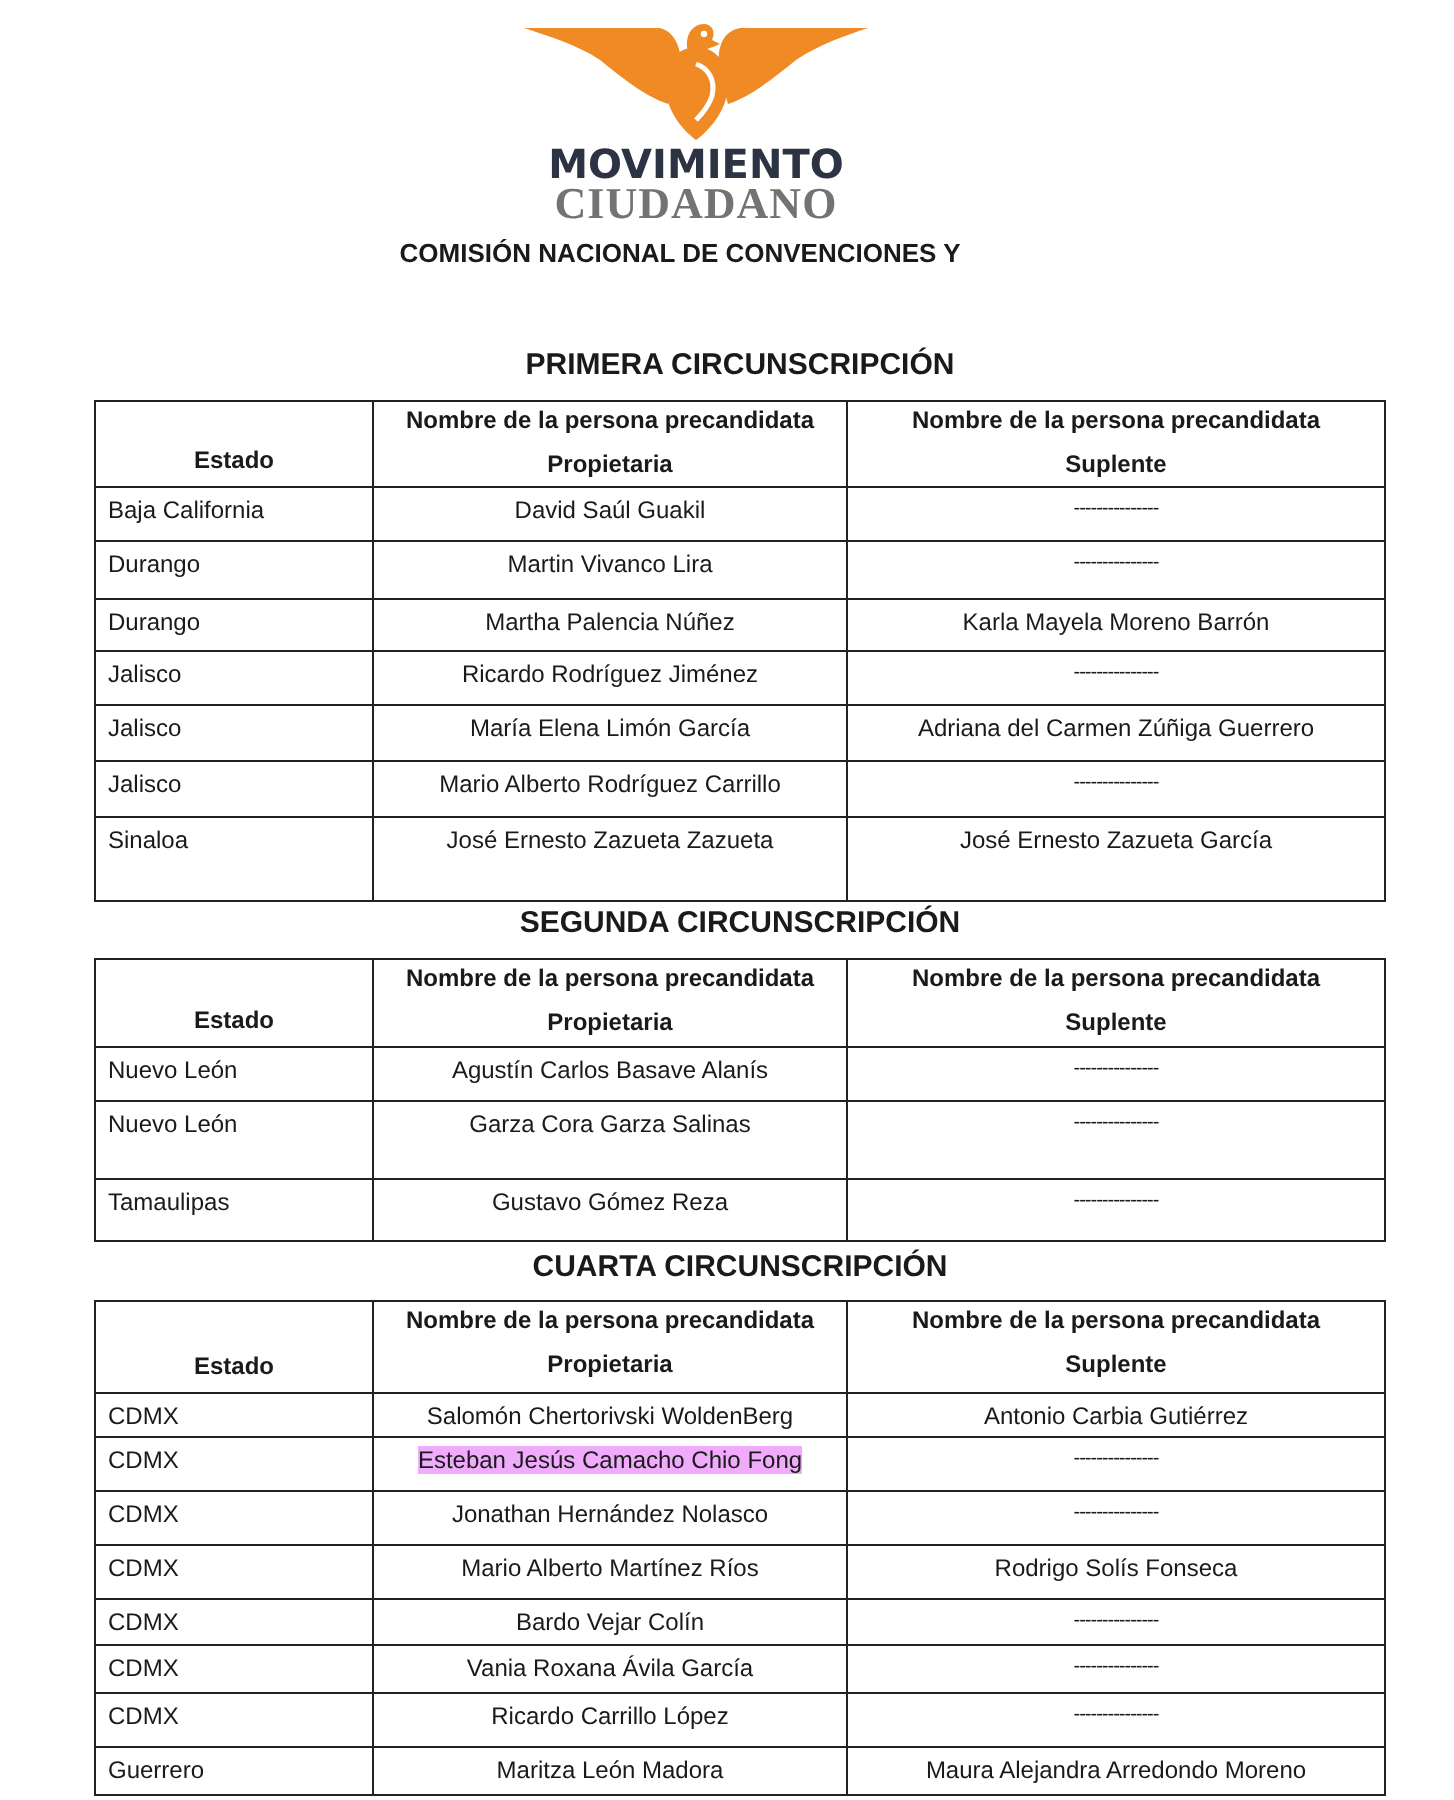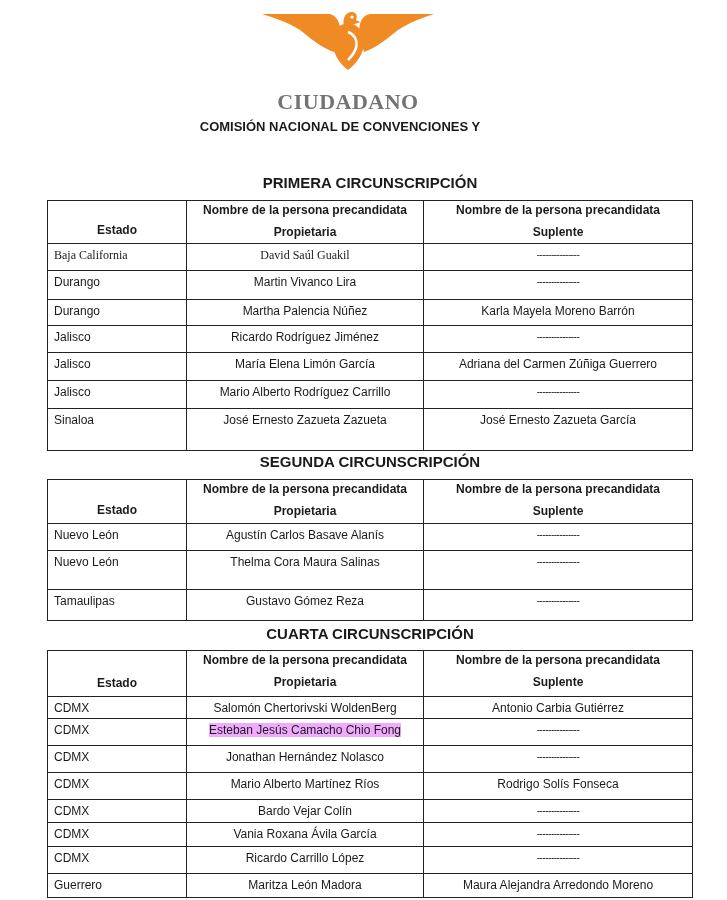--- a/index.html
+++ b/index.html
@@ -57,20 +57,21 @@
 
     <path d="M174,6 L110,6 C100,8 98,18 100,30 L104,44 C116,40 128,30 138,22 C150,14 162,10 174,6 Z" fill="#f08a24"></path>
 
     <path d="M72,30 C74,20 82,14 92,16 C100,18 104,26 104,34 C104,46 96,56 88,62 C80,56 72,46 72,30 Z" fill="#f08a24"></path>
 
     <path d="M84,18 C82,10 86,4 92,4 C96,4 98,8 96,12 L100,14 C96,16 92,16 90,20 Z" fill="#f08a24"></path>
 
     <path d="M88,24 C94,26 98,32 96,40 C94,46 90,50 88,52" stroke="#ffffff" stroke-width="2.5" fill="none"></path>
     <circle cx="92" cy="9" r="1.6" fill="#ffffff"></circle>
   </svg>
+  <div class="word1">MOVIMIENTO</div>
   <div class="word2">CIUDADANO</div>
 </div>
 
 <div class="org-title">
   <div>COMISIÓN NACIONAL DE CONVENCIONES Y</div>
 </div>
 
 <div class="section-title" style="top:174px;">PRIMERA CIRCUNSCRIPCIÓN</div>
 <table class="grid" style="top:200px;">
   <colgroup>
@@ -83,21 +84,21 @@
     <th class="estado">Estado</th>
     <th>
       <span class="l1">Nombre de la persona precandidata</span>
       <span class="l2">Propietaria</span>
     </th>
     <th>
       <span class="l1">Nombre de la persona precandidata</span>
       <span class="l2">Suplente</span>
     </th>
   </tr>
-  <tr style="height:27px;font-family:Liberation Serif, serif;">
+  <tr style="height:27px;">
     <td class="estado">Baja California</td>
     <td class="name">David Saúl Guakil</td>
     <td class="name dash">---------------</td>
   </tr>
   <tr style="height:29px;">
     <td class="estado">Durango</td>
     <td class="name">Martin Vivanco Lira</td>
     <td class="name dash">---------------</td>
   </tr>
   <tr style="height:26px;">
@@ -147,21 +148,21 @@
       <span class="l2">Suplente</span>
     </th>
   </tr>
   <tr style="height:27px;">
     <td class="estado">Nuevo León</td>
     <td class="name">Agustín Carlos Basave Alanís</td>
     <td class="name dash">---------------</td>
   </tr>
   <tr style="height:39px;">
     <td class="estado">Nuevo León</td>
-    <td class="name">Thelma Cora Maura Salinas</td>
+    <td class="name">Garza Cora Garza Salinas</td>
     <td class="name dash">---------------</td>
   </tr>
   <tr style="height:31px;">
     <td class="estado">Tamaulipas</td>
     <td class="name">Gustavo Gómez Reza</td>
     <td class="name dash">---------------</td>
   </tr>
 </tbody>
   </table>
 

